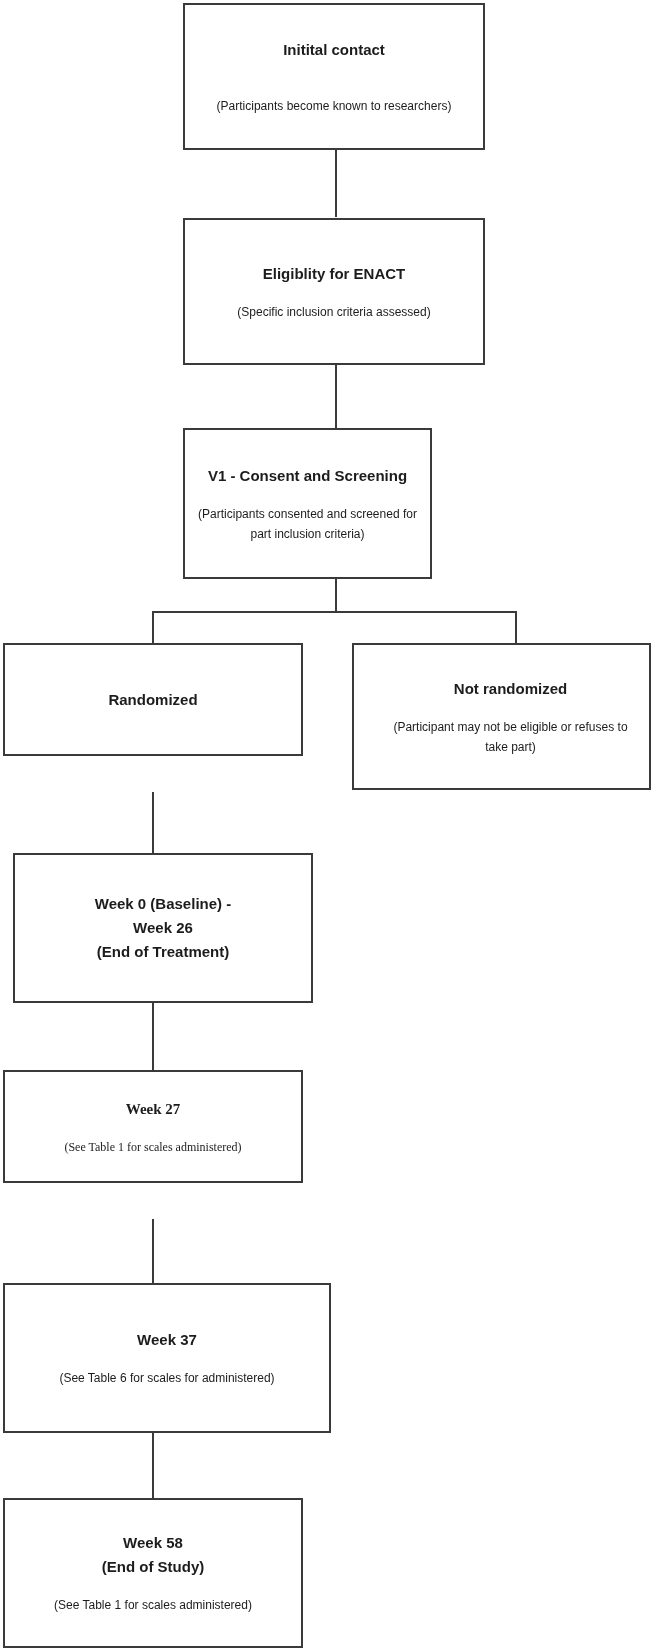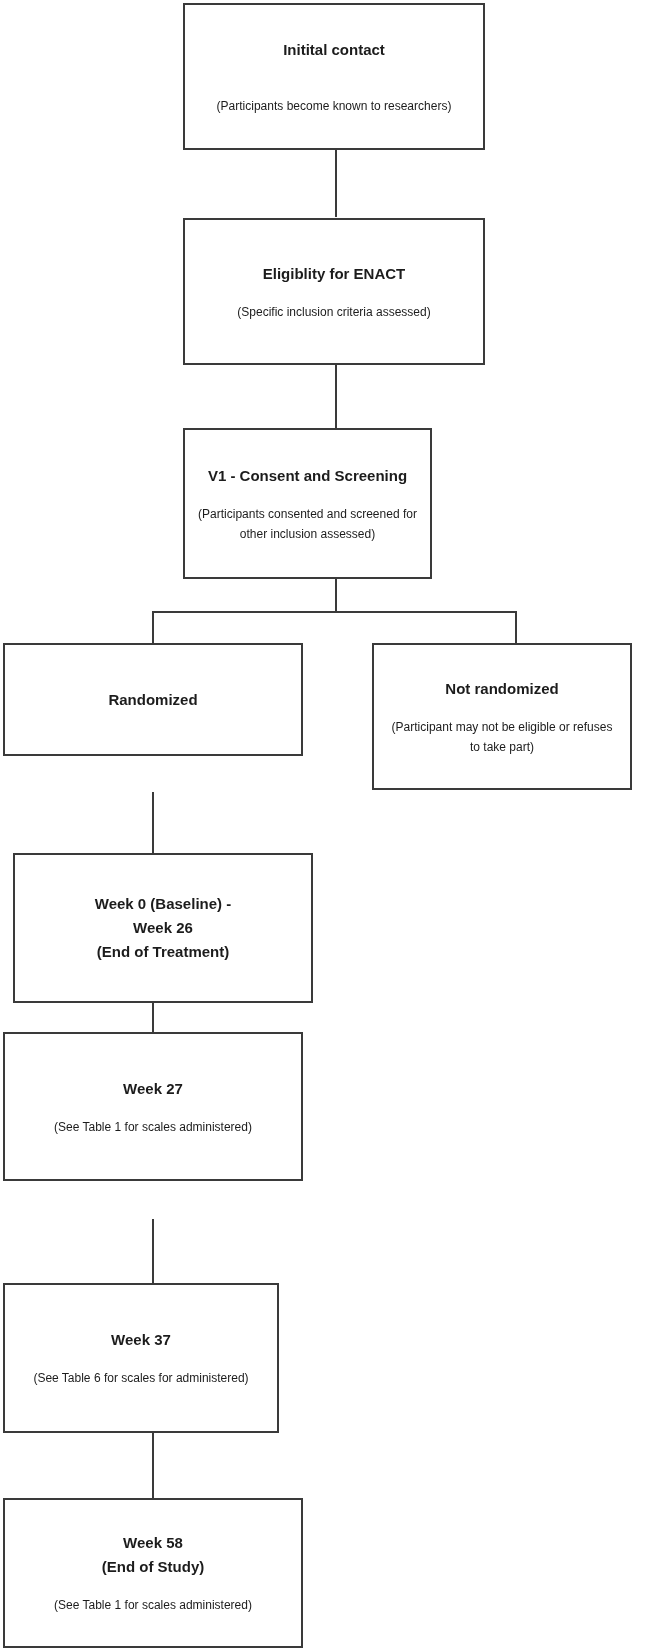--- a/index.html
+++ b/index.html
@@ -57,55 +57,55 @@
 
   <div class="flow-box" style="left:183px; top:218px; width:302px; height:147px;">
     <div class="box-title">Eligiblity for ENACT</div>
     <div class="box-subtitle">(Specific inclusion criteria assessed)</div>
   </div>
 
   <div class="vline" style="left:335px; top:364px; height:64px;"></div>
 
   <div class="flow-box" style="left:183px; top:428px; width:249px; height:151px;">
     <div class="box-title">V1 - Consent and Screening</div>
-    <div class="box-subtitle">(Participants consented and screened for other inclusion assessed)</div>
+    <div class="box-subtitle">(Participants consented and screened for part inclusion criteria)</div>
   </div>
 
   <div class="vline" style="left:335px; top:579px; height:33px;"></div>
   <div class="hline" style="left:152px; top:611px; width:365px;"></div>
   <div class="vline" style="left:152px; top:611px; height:32px;"></div>
   <div class="vline" style="left:515px; top:611px; height:32px;"></div>
 
   <div class="flow-box" style="left:3px; top:643px; width:300px; height:113px;">
     <div class="box-title">Randomized</div>
   </div>
 
-  <div class="flow-box" style="left:372px; top:643px; width:260px; height:147px;">
+  <div class="flow-box" style="left:352px; top:643px; width:299px; height:147px;padding-left:30px;">
     <div class="box-title">Not randomized</div>
     <div class="box-subtitle">(Participant may not be eligible or refuses to take part)</div>
   </div>
 
   <div class="vline" style="left:152px; top:792px; height:61px;"></div>
 
   <div class="flow-box" style="left:13px; top:853px; width:300px; height:150px;">
     <div class="box-title">Week 0 (Baseline) -</div>
     <div class="box-title">Week 26</div>
     <div class="box-title">(End of Treatment)</div>
   </div>
 
   <div class="vline" style="left:152px; top:1003px; height:67px;"></div>
 
-  <div class="flow-box" style="left:3px; top:1032px; width:300px; height:149px;">
+  <div class="flow-box" style="left:3px; top:1070px; width:300px; height:113px;font-family:Liberation Serif, serif;">
     <div class="box-title">Week 27</div>
     <div class="box-subtitle">(See Table 1 for scales administered)</div>
   </div>
 
   <div class="vline" style="left:152px; top:1219px; height:64px;"></div>
 
-  <div class="flow-box" style="left:3px; top:1283px; width:276px; height:150px;">
+  <div class="flow-box" style="left:3px; top:1283px; width:328px; height:150px;">
     <div class="box-title">Week 37</div>
     <div class="box-subtitle">(See Table 6 for scales for administered)</div>
   </div>
 
   <div class="vline" style="left:152px; top:1433px; height:65px;"></div>
 
   <div class="flow-box" style="left:3px; top:1498px; width:300px; height:150px;">
     <div class="box-title">Week 58</div>
     <div class="box-title">(End of Study)</div>
     <div class="box-subtitle">(See Table 1 for scales administered)</div>

